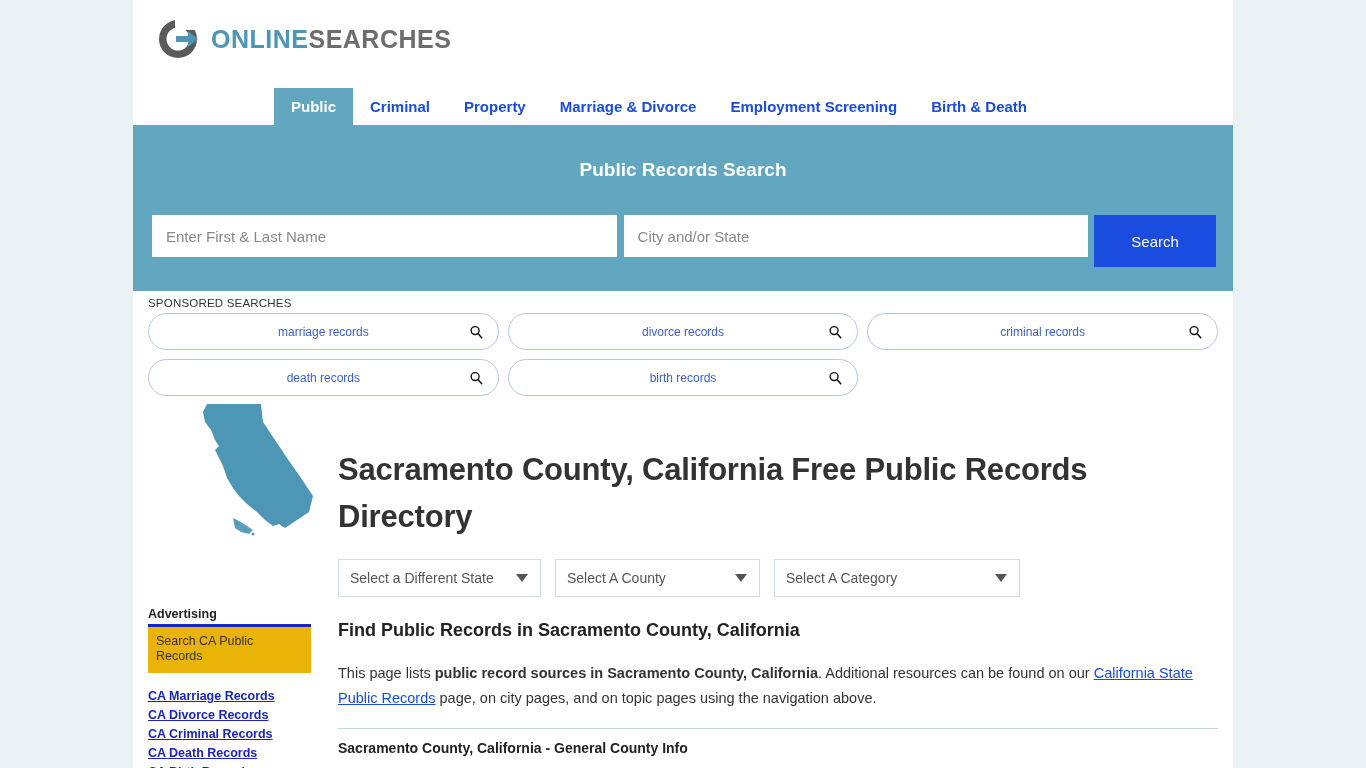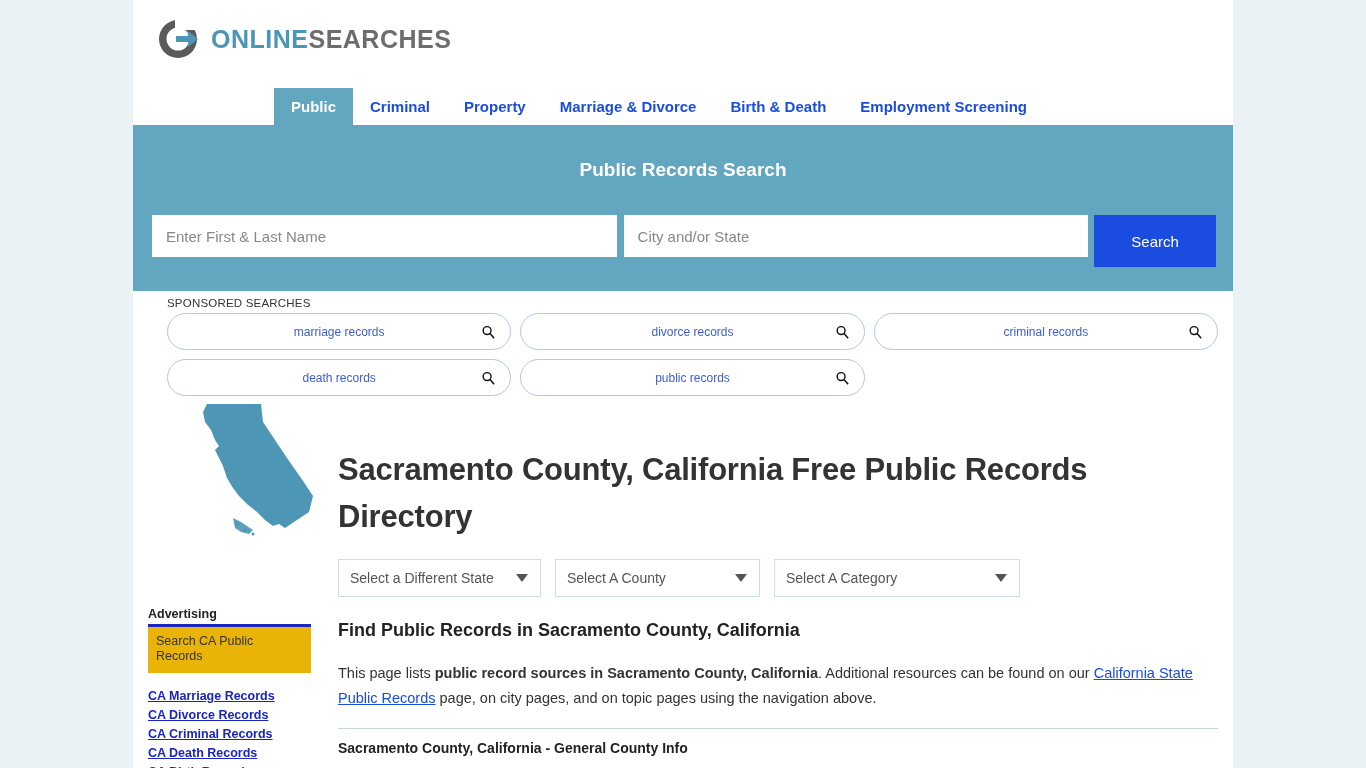--- a/index.html
+++ b/index.html
@@ -111,21 +111,20 @@
     font-size: 15px;
     font-family: "Liberation Sans", sans-serif;
     cursor: pointer;
   }
 
   
   .sponsored {
     position: absolute;
     left: 0; top: 291px;
     width: 1100px;
-    padding-left: 19px;
   }
   .sponsored-label {
     padding: 6px 0 4px 15px;
     font-size: 11.5px;
     color: #333;
     letter-spacing: .2px;
   }
   .pill-grid {
     padding: 0 15px;
     display: grid;
@@ -294,22 +293,22 @@
         <path d="M33 15 L43 23 L33 31 Z" fill="#4d96b5"></path>
       </svg>
       <div class="logo-text"><span class="logo-online">ONLINE</span><span class="logo-searches">SEARCHES</span></div>
     </div>
 
     <div class="navbar">
       <div class="nav-tab active">Public</div>
       <div class="nav-tab">Criminal</div>
       <div class="nav-tab">Property</div>
       <div class="nav-tab">Marriage &amp; Divorce</div>
+      <div class="nav-tab">Employment Screening</div>
       <div class="nav-tab">Birth &amp; Death</div>
-      <div class="nav-tab">Employment Screening</div>
     </div>
 
     <div class="search-band">
       <div class="search-band-title">Public Records Search</div>
       <div class="search-form">
         <input class="search-input name" type="text" placeholder="Enter First &amp; Last Name" style="">
         <input class="search-input city" type="text" placeholder="City and/or State" style="">
         <button class="search-submit">Search</button>
       </div>
     </div>
@@ -344,21 +343,21 @@
 
         <div class="pill">
           <span class="pill-label">death records</span>
           <svg class="pill-icon" viewBox="0 0 16 16">
               <circle cx="6.5" cy="6.5" r="4.2" fill="none" stroke="#111" stroke-width="1.5"></circle>
               <line x1="9.6" y1="9.6" x2="14" y2="14.6" stroke="#111" stroke-width="1.6"></line>
             </svg>
         </div>
 
         <div class="pill">
-          <span class="pill-label">public records</span>
+          <span class="pill-label">birth records</span>
           <svg class="pill-icon" viewBox="0 0 16 16">
               <circle cx="6.5" cy="6.5" r="4.2" fill="none" stroke="#111" stroke-width="1.5"></circle>
               <line x1="9.6" y1="9.6" x2="14" y2="14.6" stroke="#111" stroke-width="1.6"></line>
             </svg>
         </div>
 
 
       </div>
     </div>
 

